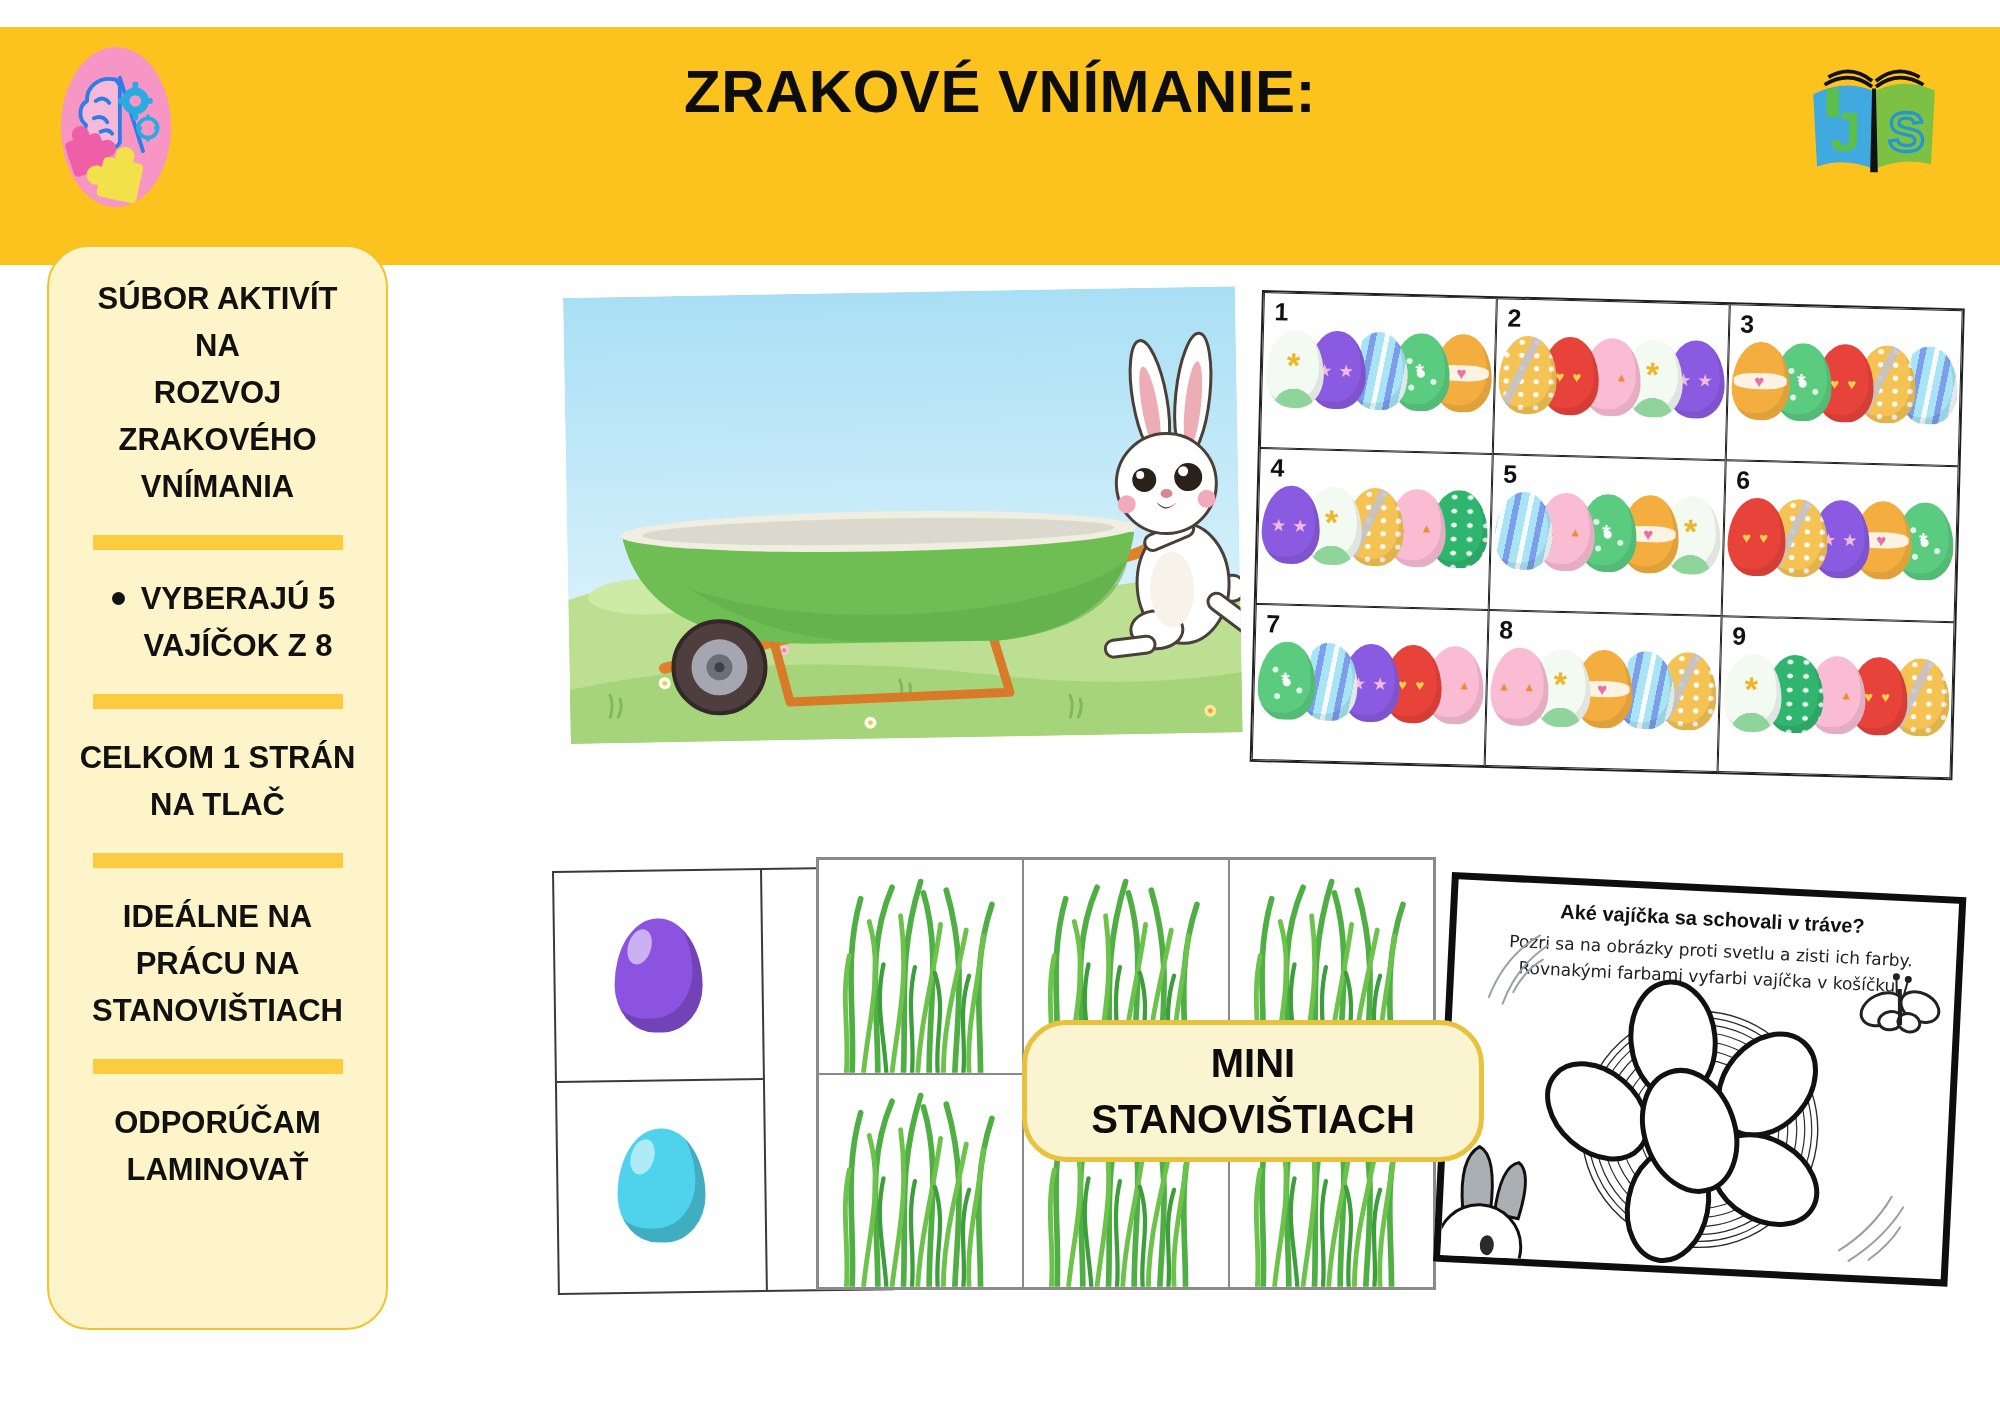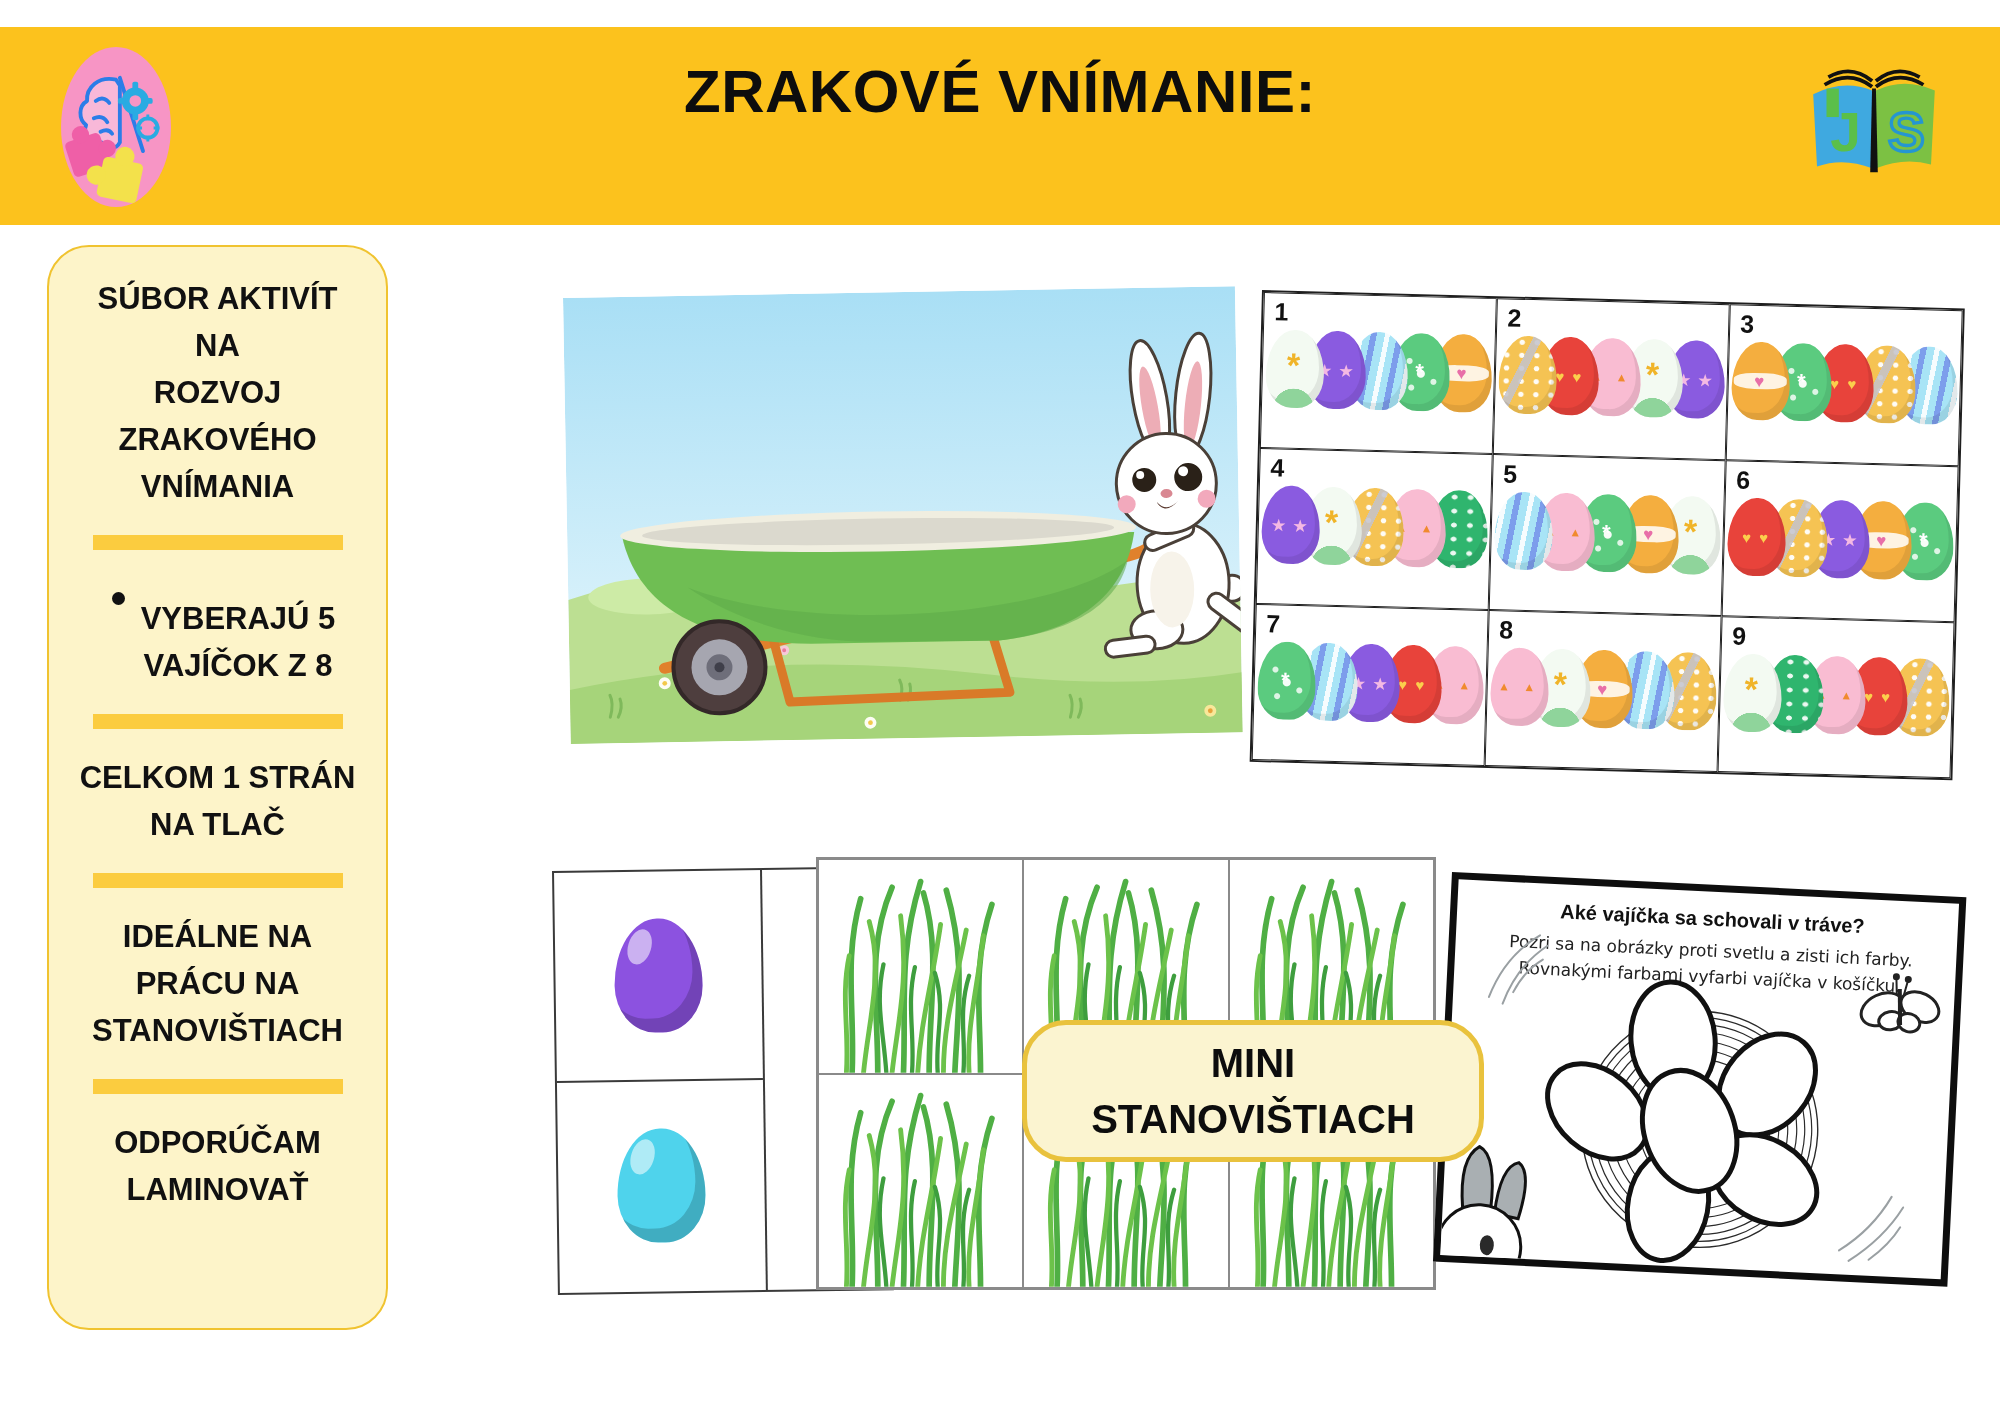--- a/index.html
+++ b/index.html
@@ -1,34 +1,34 @@
 <!DOCTYPE html>
 <html><head>
 <meta charset="utf-8">
 <style>
   html,body{margin:0;padding:0;background:#fff;}
   .page{position:relative;width:2000px;height:1414px;overflow:hidden;background:#fff;
         font-family:"Liberation Sans",sans-serif;color:#111;}
   
-  .header{position:absolute;left:0;top:27px;width:2000px;height:198px;background:#FCC21D;}
+  .header{position:absolute;left:0;top:27px;width:2000px;height:238px;background:#FCC21D;}
   .title-wrap{position:absolute;left:0;top:30px;width:2000px;text-align:center;}
   .title-line{font-size:60px;font-weight:800;letter-spacing:.5px;line-height:70px;color:#0d0d0d;}
   .logo-brain{position:absolute;left:58px;top:18px;}
   .logo-book{position:absolute;left:1798px;top:28px;}
   
   .sidebar{position:absolute;left:47px;top:245px;width:341px;height:1085px;box-sizing:border-box;
            background:#FDF4C9;border:2px solid #F0C330;border-radius:42px;padding:28px 26px;}
   .sb-section{font-weight:800;}
   .sb-section.center{text-align:center;}
   .sb-section.left{text-align:left;padding-left:4px;}
   .sb-text{font-size:31px;line-height:47px;white-space:pre-line;font-weight:800;}
   .sb-divider{width:250px;height:15px;background:#FBCC3F;margin:25px auto;}
   .sb-bullet{display:flex;align-items:flex-start;justify-content:center;gap:16px;margin-top:4px;padding-left:8px;}
   .sb-bullet .dot{width:13px;height:13px;border-radius:50%;background:#111;margin-top:17px;flex:0 0 auto;}
-  .sb-bullet .sb-text{text-align:center;margin-top:20px;}
+  .sb-bullet .sb-text{text-align:center;}
   
   .bunny-scene{position:absolute;left:563px;top:298px;width:672px;height:446px;
                transform:rotate(-1deg);transform-origin:top left;}
   
   .grid-sheet{position:absolute;left:1262px;top:290px;width:699px;height:468px;background:#fff;
               border:2px solid #1f1f1f;display:grid;grid-template-rows:repeat(3,1fr);
               grid-template-columns:repeat(3,1fr);transform:rotate(1.5deg);transform-origin:top left;}
   .gcell{position:relative;border:1px solid #1f1f1f;background:#fff;overflow:hidden;}
   .gnum{position:absolute;left:10px;top:4px;font-size:25px;font-weight:700;}
   .eggs{position:absolute;left:0;right:0;top:36px;display:flex;justify-content:center;}

